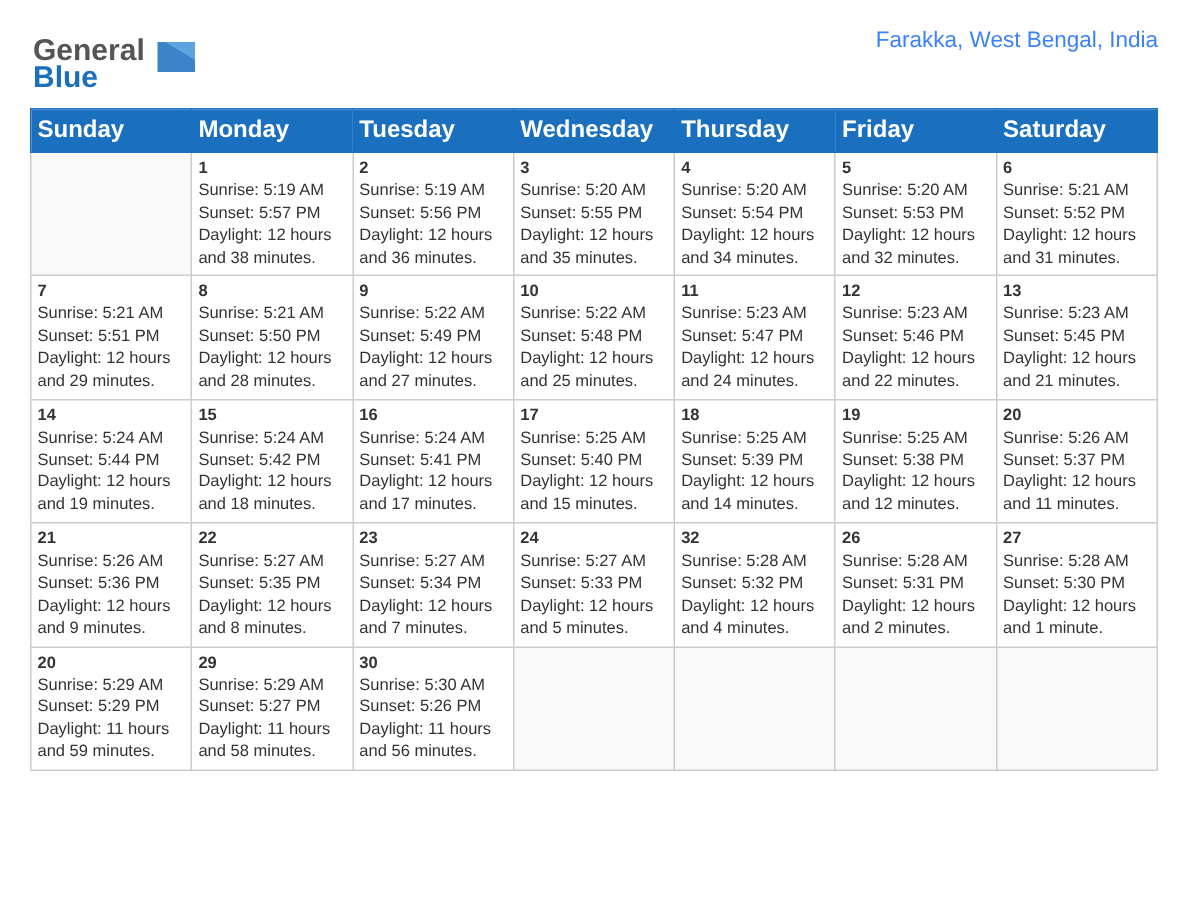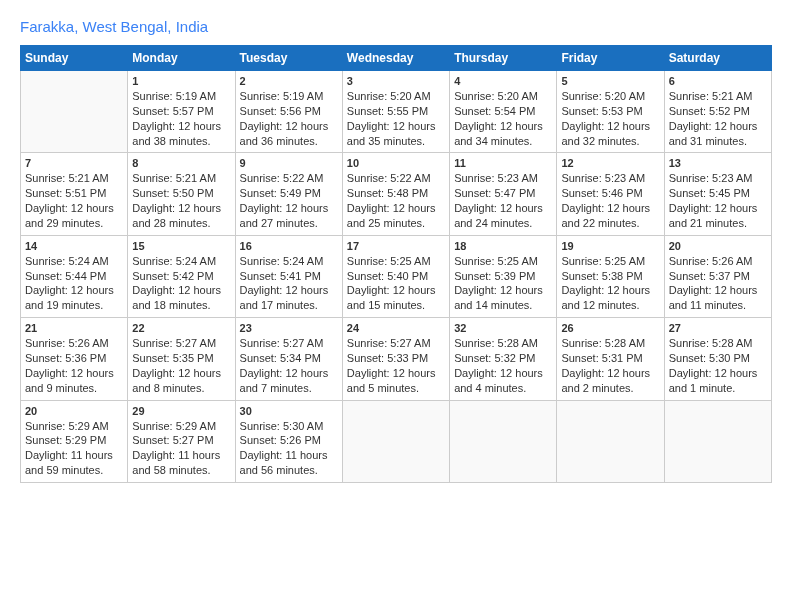--- a/index.html
+++ b/index.html
@@ -42,21 +42,21 @@
       font-weight: normal;
     }
     table {
       width: 100%;
       border-collapse: collapse;
       table-layout: fixed;
     }
     thead tr th {
       background: #1a6fbf;
       color: #fff;
-      font-size: 12px;
+      font-size: 16px;
       font-weight: bold;
       padding: 5px 4px;
       text-align: left;
       border: 1px solid #1a6fbf;
     }
     tbody tr td {
       border: 1px solid #ccc;
       vertical-align: top;
       padding: 4px 4px;
       font-size: 9.5px;
@@ -75,20 +75,28 @@
       line-height: 1.35;
       color: #333;
     }
     .empty { background: #f9f9f9; }
   </style>
 </head>
 <body>
 
 <div class="page">
   <div class="header">
+    <div class="logo">
+      <svg width="110" height="44" viewBox="0 0 110 44">
+        <text x="2" y="22" font-family="Arial" font-size="20" font-weight="bold" fill="#555">General</text>
+        <text x="2" y="40" font-family="Arial" font-size="20" font-weight="bold" fill="#1a6fbf">Blue</text>
+        <polygon points="85,10 110,10 110,30 85,30" fill="#1a6fbf" opacity="0.85"></polygon>
+        <polygon points="90,10 110,10 110,22" fill="#6ab0e8" opacity="0.7"></polygon>
+      </svg>
+    </div>
     <div class="title-block">
       <div class="subtitle">Farakka, West Bengal, India</div>
     </div>
   </div>
 
   <table>
     <thead>
       <tr>
       <th>Sunday</th>
           <th>Monday</th>

